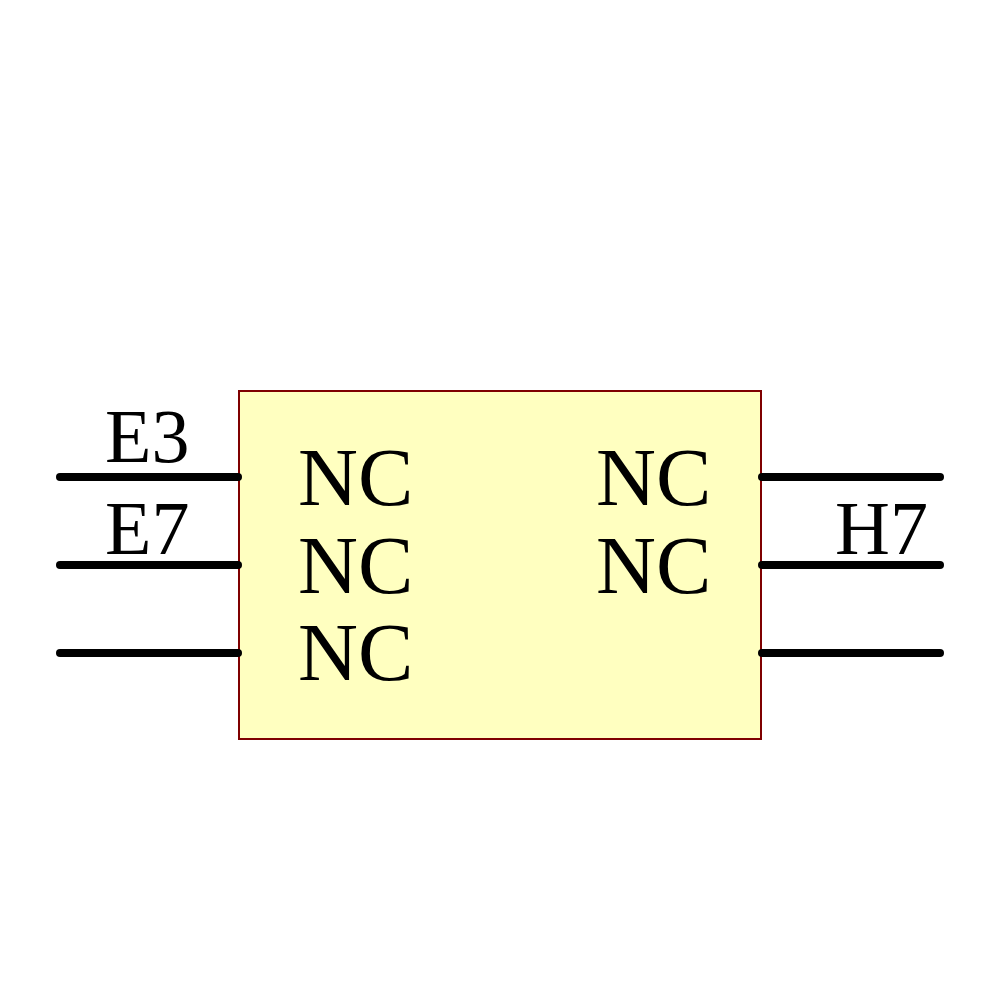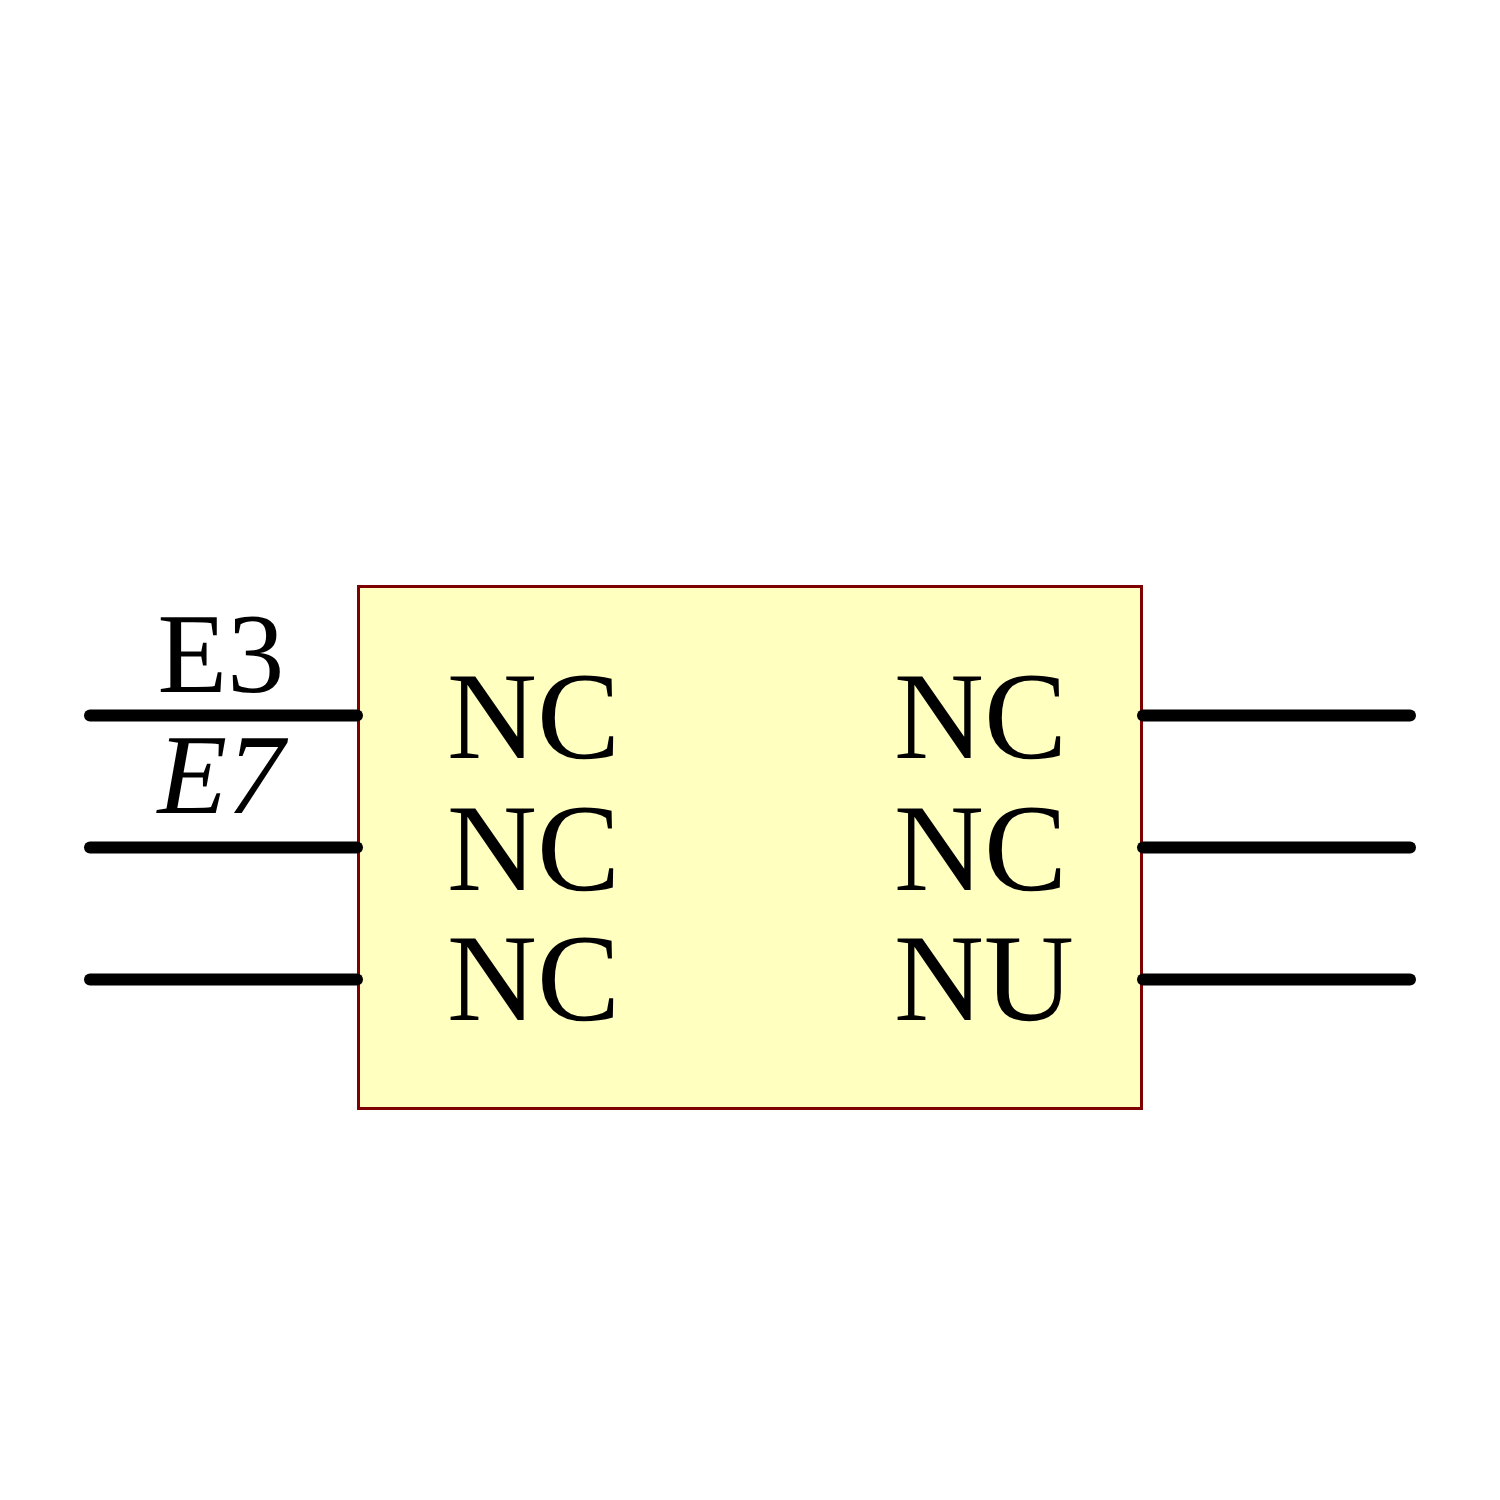--- a/index.html
+++ b/index.html
@@ -43,21 +43,21 @@
   .pin-number {
     position: absolute;
     font-size: 76px;
     line-height: 1;
     white-space: nowrap;
     z-index: 3;
   }
   .pin-number.left { left: 73px; text-align: left; margin-left: 32px; }
   .pin-number.right { left: 778px; width: 150px; text-align: right; }
   .pin-number.row1 { top: 398px; }
-  .pin-number.row2 { top: 479px; font-style: italic; }
+  .pin-number.row2 { top: 490px; }
   .pin-number.row3 { top: 574px; }
 
   .pin-name {
     position: absolute;
     font-size: 83px;
     line-height: 1;
     white-space: nowrap;
     z-index: 3;
   }
   .pin-name.left { left: 298px; }
@@ -77,22 +77,22 @@
   <div class="pin-wire left row2"></div>
   <div class="pin-wire left row3"></div>
 
   <div class="pin-wire right row1"></div>
   <div class="pin-wire right row2"></div>
   <div class="pin-wire right row3"></div>
 
   <div class="pin-number left row1">E3</div>
   <div class="pin-number left row2">E7</div>
 
+  <div class="pin-number right row2">H7</div>
 
   <div class="pin-name left row1">NC</div>
   <div class="pin-name left row2">NC</div>
   <div class="pin-name left row3">NC</div>
 
   <div class="pin-name right row1">NC</div>
   <div class="pin-name right row2">NC</div>
-  <div class="pin-name right row3">NU</div>
 
 </div>
 
 </body></html>

